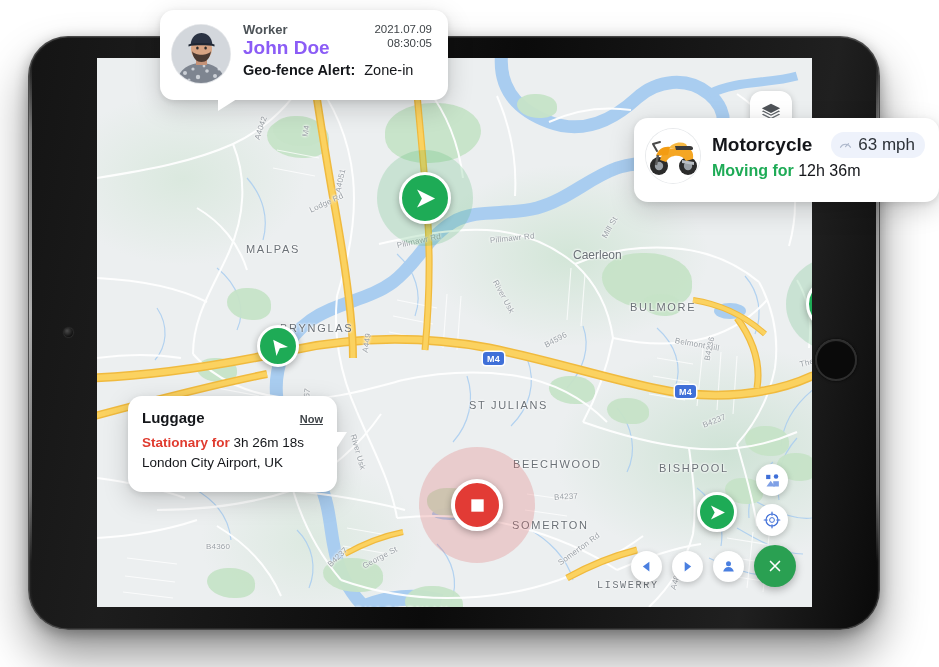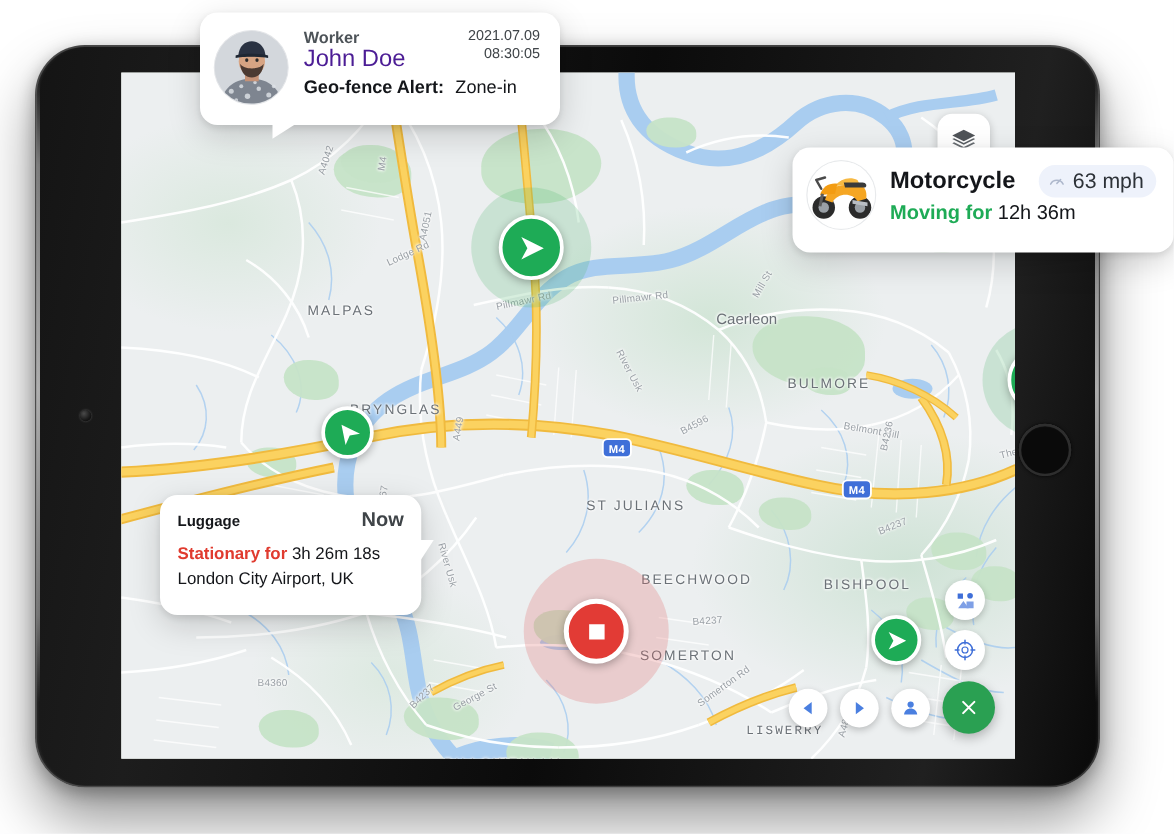--- a/index.html
+++ b/index.html
@@ -136,21 +136,21 @@
   .avatar {
     width:58px; height:58px; border-radius:50%; flex:0 0 58px;
     margin-top:3px; margin-right:13px; overflow:hidden;
     box-shadow:0 0 0 1px #e3e5e8;
     background:#cfd3d8;
     position:relative;
   }
   .worker-right { flex:1; min-width:0; }
   .worker-top { display:flex; justify-content:space-between; align-items:flex-start; }
   .worker-role { font-size:13px; font-weight:700; color:#4d5358; line-height:15px; }
-  .worker-name { font-size:19px; font-weight:400; color:#4c1d95; line-height:23px; margin-top:-1px; }
+  .worker-name { font-size:19px; font-weight:700; color:#8b5cf6; line-height:23px; margin-top:-1px; }
   .worker-dt { text-align:right; font-size:11.5px; color:#3f4448; line-height:14px; }
   .worker-geo { margin-top:2px; font-size:14.5px; color:#14161a; line-height:18px; }
   .worker-geo b { font-weight:700; }
   .worker-geo span { font-weight:400; margin-left:9px; }
   .tail-worker {
     position:absolute; left:58px; bottom:-11px;
     width:0;height:0;border-left:0 solid transparent;
     border-right:22px solid transparent;border-top:14px solid #fff;
   }
 
@@ -169,22 +169,22 @@
     display:flex;align-items:center;gap:5px;
     background:#eef2fb;border-radius:13px;padding:3px 10px 3px 7px;
   }
   .speed-txt{font-size:17px;color:#2d3238;}
   .moto-sub{margin-top:3px;font-size:16px;line-height:20px;color:#14161a;}
   .moto-sub b{color:#1eab56;font-weight:700;}
 
   
   #lug-card { left:128px; top:396px; width:209px; height:96px; padding:11px 14px; }
   .lug-top{display:flex;align-items:baseline;justify-content:space-between;}
-  .lug-title{font-size:12px;font-weight:700;color:#14161a;line-height:21px;}
-  .lug-now{font-size:16px;font-weight:700;color:#3f4448;}
+  .lug-title{font-size:15px;font-weight:700;color:#14161a;line-height:21px;}
+  .lug-now{font-size:11px;font-weight:700;color:#3f4448;text-decoration:underline;}
   .lug-row{margin-top:6px;font-size:13.5px;line-height:18px;color:#14161a;}
   .lug-row b{color:#e03b2f;font-weight:700;text-align:right;}
   .tail-lug{
     position:absolute; right:-10px; top:36px;
     width:0;height:0;border-top:0 solid transparent;
     border-bottom:20px solid transparent;border-left:13px solid #fff;
   }
 </style>
 </head>
 <body>

